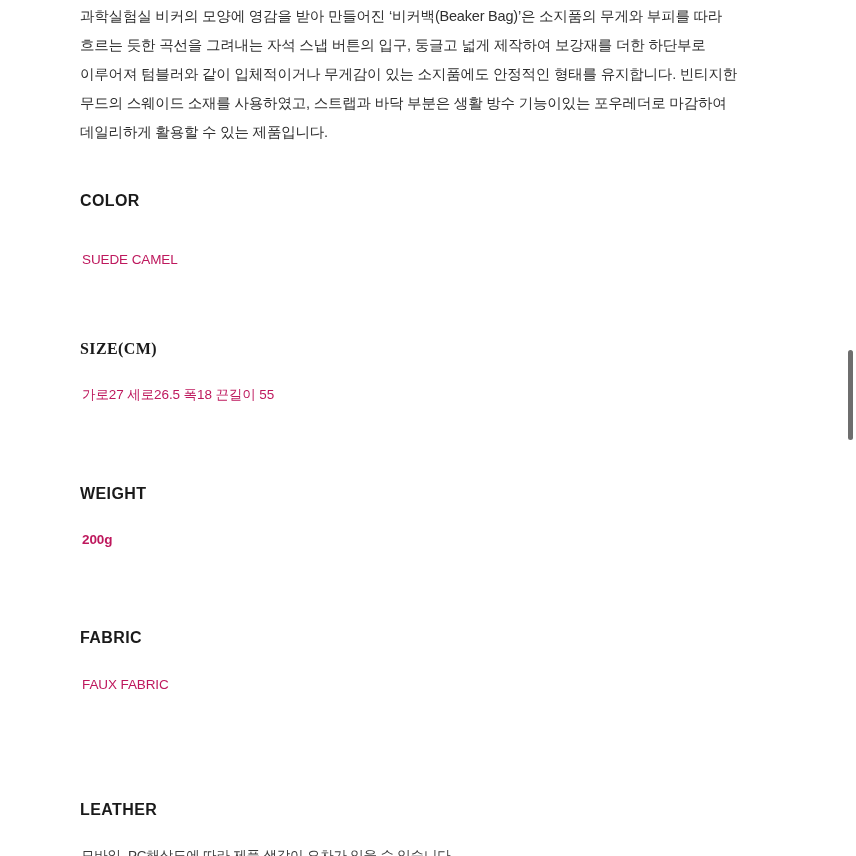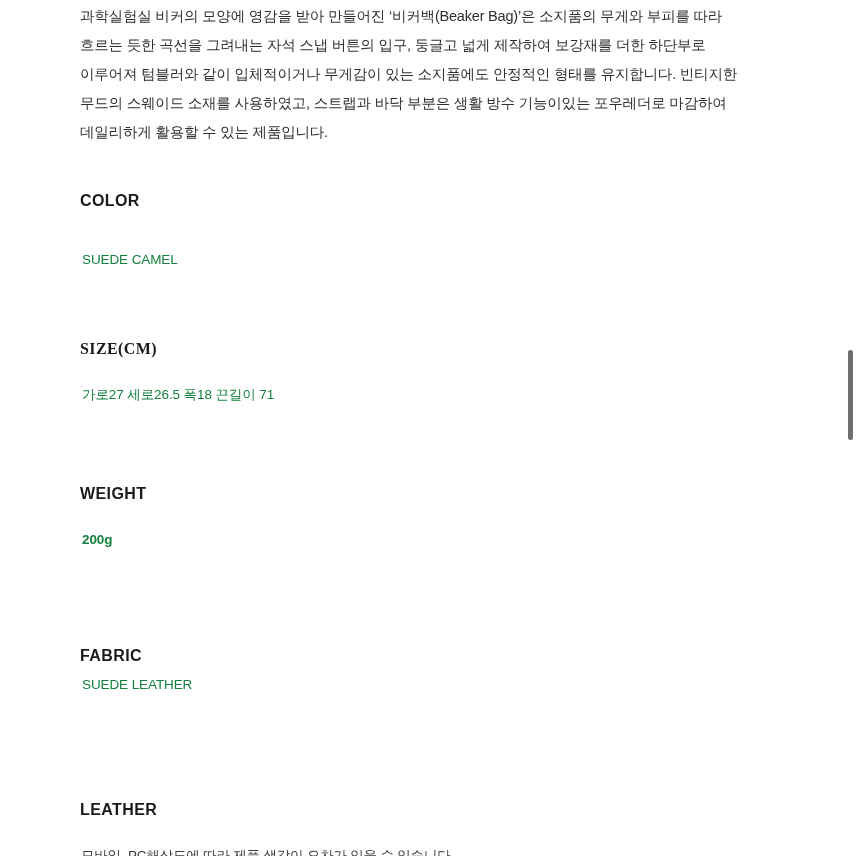--- a/index.html
+++ b/index.html
@@ -43,38 +43,38 @@
   }
   .section-title {
     font-size: 16px;
     font-weight: bold;
     color: #1a1a1a;
     letter-spacing: 0.4px;
     margin: 0;
   }
   .section-value {
     font-size: 13.5px;
-    color: #15803d;
+    color: #be185d;
     letter-spacing: -0.1px;
     margin: 0;
     padding-left: 1px;
     line-height: 22px;
   }
 
   
   .abs { position: absolute; }
 
   #intro-block      { top: 0px;   left: 80px; width: 706px; }
   #color-title      { top: 192px; left: 80px; }
   #color-value      { top: 249px; left: 81px; }
   #size-title       { top: 340px; left: 80px; font-family: Liberation Serif, serif; }
   #size-value       { top: 384px; left: 81px; }
   #weight-title     { top: 485px; left: 80px; text-align: right; }
   #weight-value     { top: 529px; left: 81px; font-weight: bold; }
-  #fabric-title     { top: 647px; left: 80px; }
+  #fabric-title     { top: 629px; left: 80px; }
   #fabric-value     { top: 674px; left: 81px; }
   #notice-title     { top: 801px; left: 80px; }
   #notice-value     { top: 845px; left: 81px; }
 
   .notice-value {
     font-size: 13.5px;
     color: #3a3a3a;
     line-height: 22px;
     letter-spacing: -0.2px;
     margin: 0;
@@ -109,27 +109,27 @@
     <p class="intro abs" id="intro-block">과학실험실 비커의 모양에 영감을 받아 만들어진 ‘비커백(Beaker Bag)’은 소지품의 무게와 부피를 따라
 흐르는 듯한 곡선을 그려내는 자석 스냅 버튼의 입구, 둥글고 넓게 제작하여 보강재를 더한 하단부로
 이루어져 텀블러와 같이 입체적이거나 무게감이 있는 소지품에도 안정적인 형태를 유지합니다. 빈티지한
 무드의 스웨이드 소재를 사용하였고, 스트랩과 바닥 부분은 생활 방수 기능이있는 포우레더로 마감하여
 데일리하게 활용할 수 있는 제품입니다.</p>
 
     <h3 class="section-title abs" id="color-title">COLOR</h3>
     <p class="section-value abs" id="color-value">SUEDE CAMEL</p>
 
     <h3 class="section-title abs" id="size-title">SIZE(CM)</h3>
-    <p class="section-value abs" id="size-value">가로27 세로26.5 폭18 끈길이 71</p>
+    <p class="section-value abs" id="size-value">가로27 세로26.5 폭18 끈길이 55</p>
 
     <h3 class="section-title abs" id="weight-title">WEIGHT</h3>
     <p class="section-value abs" id="weight-value">200g</p>
 
     <h3 class="section-title abs" id="fabric-title">FABRIC</h3>
-    <p class="section-value abs" id="fabric-value">SUEDE LEATHER</p>
+    <p class="section-value abs" id="fabric-value">FAUX FABRIC</p>
 
     <h3 class="section-title abs" id="notice-title">LEATHER</h3>
     <p class="notice-value abs" id="notice-value">모바일, PC해상도에 따라 제품 색감이 오차가 있을 수 있습니다.</p>
 
   </div>
 
   <div class="scrollbar-track">
     <div class="scrollbar-thumb"></div>
   </div>
 </div>

